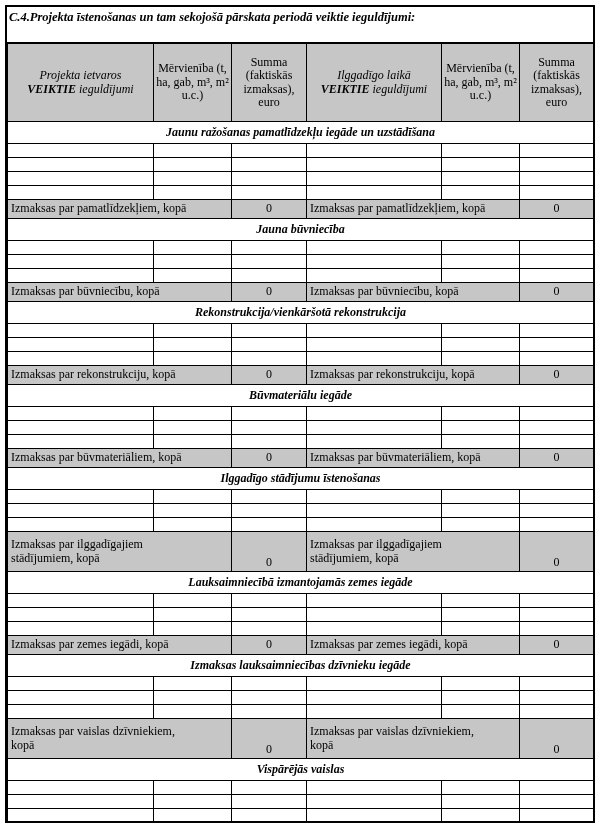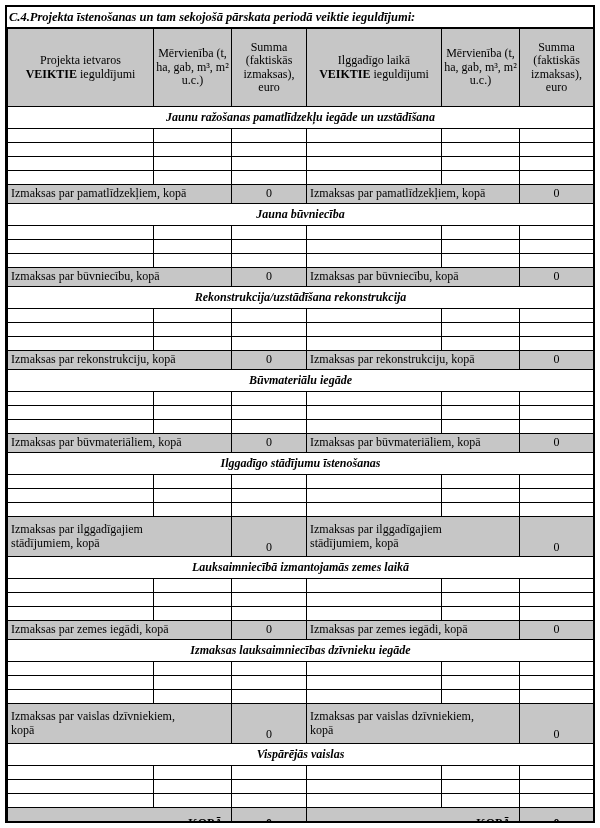--- a/index.html
+++ b/index.html
@@ -10,34 +10,34 @@
     padding: 5px;
     font-family: "Liberation Serif", "DejaVu Serif", serif;
   }
   .frame {
     width: 590px; height: 818px;
     border: 2px solid var(--border);
     background: #ffffff;
     overflow: hidden;
   }
   .form-title {
-    height: 21px; line-height: 21px;
+    height: 36px; line-height: 21px;
     border-bottom: 1px solid var(--border);
     font-weight: bold; font-style: italic;
     font-size: 12.5px; padding-left: 2px;
     white-space: nowrap; overflow: hidden;
   }
   table { border-collapse: collapse; table-layout: fixed; width: 100%; }
   td {
     border: 1px solid var(--border);
     font-size: 12px; line-height: 1.12;
     padding: 0 2px; vertical-align: middle; overflow: hidden;
   }
   tr.hdr td { background: var(--shaded); text-align: center; height: 78px; }
-  .blk { display: block; }
+  .blk { display: block; font-style: italic; }
   tr.sect td {
     font-weight: bold; font-style: italic; text-align: center;
     height: 22px; padding: 0;
   }
   tr.blank { height: 14px; }
   tr.total td { background: var(--shaded); height: 19px; }
   tr.total td.lbl { padding-left: 3px; margin-top: 28px; }
   tr.total.tall td { height: 40px; }
   tr.total.tall td.lbl { padding-right: 30px; }
   tr.total.tall td.val { vertical-align: bottom; padding-bottom: 2px; }
@@ -154,21 +154,21 @@
           <td></td>
         </tr>
     <tr class="total">
       <td colspan="2" class="lbl">Izmaksas par būvniecību, kopā</td>
       <td class="val">0</td>
       <td colspan="2" class="lbl">Izmaksas par būvniecību, kopā</td>
       <td class="val">0</td>
     </tr>
 
     <tr class="sect">
-          <td colspan="6">Rekonstrukcija/uzstādīšana rekonstrukcija</td>
+          <td colspan="6">Rekonstrukcija/vienkāršotā rekonstrukcija</td>
         </tr>
     <tr class="blank">
           <td></td>
           <td></td>
           <td></td>
           <td></td>
           <td></td>
           <td></td>
         </tr>
     <tr class="blank">
@@ -256,21 +256,21 @@
           <td></td>
         </tr>
     <tr class="total tall">
       <td colspan="2" class="lbl">Izmaksas par ilggadīgajiem stādījumiem, kopā</td>
       <td class="val">0</td>
       <td colspan="2" class="lbl">Izmaksas par ilggadīgajiem stādījumiem, kopā</td>
       <td class="val">0</td>
     </tr>
 
     <tr class="sect">
-          <td colspan="6">Lauksaimniecībā izmantojamās zemes laikā</td>
+          <td colspan="6">Lauksaimniecībā izmantojamās zemes iegāde</td>
         </tr>
     <tr class="blank">
           <td></td>
           <td></td>
           <td></td>
           <td></td>
           <td></td>
           <td></td>
         </tr>
     <tr class="blank">

